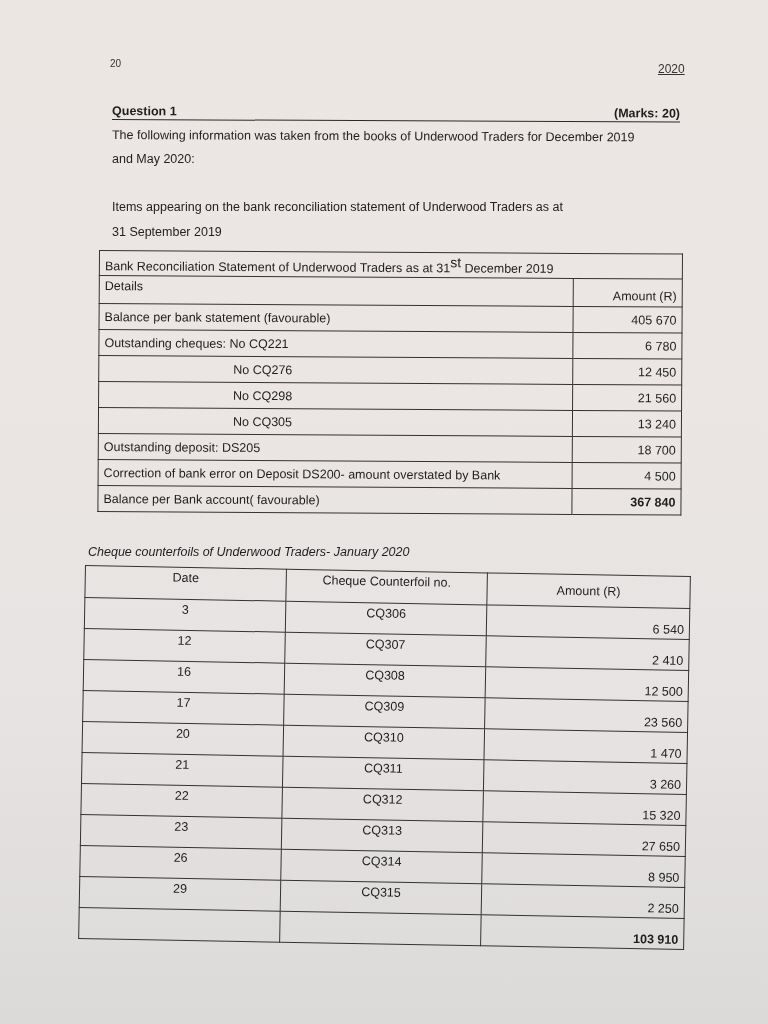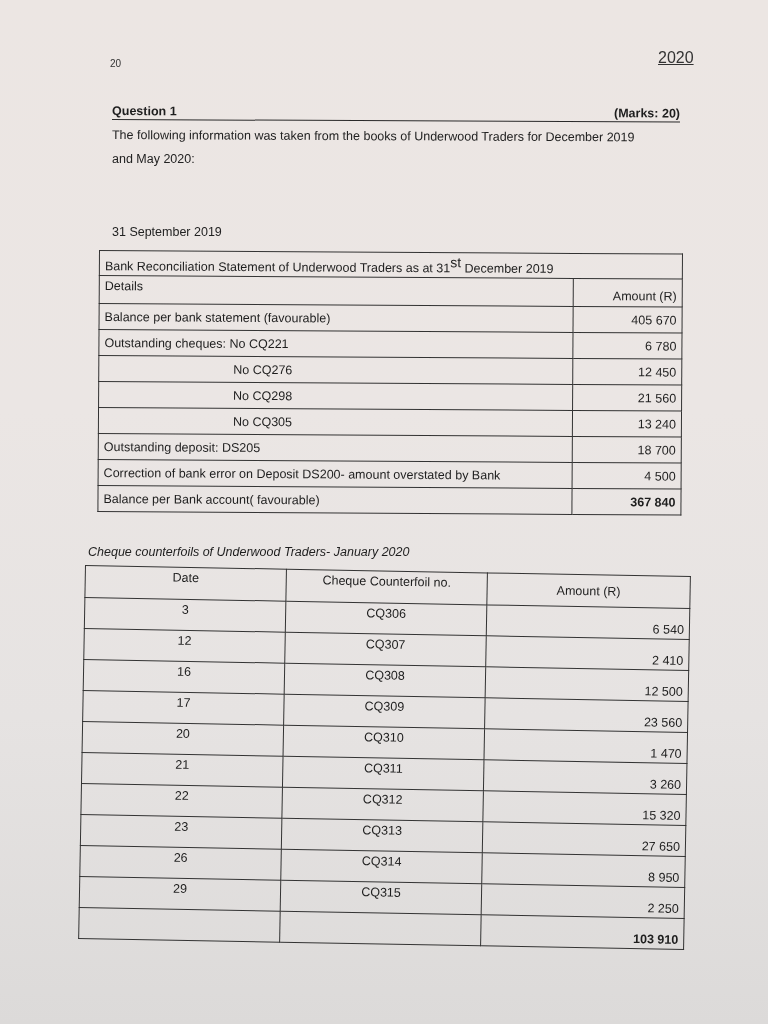--- a/index.html
+++ b/index.html
@@ -18,22 +18,22 @@
     .page {
       position: absolute;
       left: 0; top: 0;
       width: 768px; height: 736px;
     }
     .pnum-left {
       position: absolute; left: 110px; top: 58px;
       font-size: 10px; color: #333;
     }
     .pnum-right {
-      position: absolute; left: 658px; top: 49px;
-      font-size: 16px; color: #333; text-decoration: underline;
+      position: absolute; left: 658px; top: 62px;
+      font-size: 12px; color: #333; text-decoration: underline;
     }
     .qhead {
       position: absolute; left: 112px; top: 104px;
       width: 568px;
       display: flex; justify-content: space-between; align-items: flex-end;
       border-bottom: 1.5px solid #2a2a2a;
       padding-bottom: 1px;
       font-weight: bold; font-size: 12.5px;
       transform: rotate(0.25deg);
       transform-origin: left bottom;
@@ -97,20 +97,21 @@
   <div class="pnum-left">20</div>
   <div class="pnum-right">2020</div>
 
   <div class="qhead">
     <span>Question 1</span>
     <span>(Marks: 20)</span>
   </div>
 
   <div class="para p1">The following information was taken from the books of Underwood Traders for December 2019</div>
   <div class="para p2">and May 2020:</div>
+  <div class="para p3">Items appearing on the bank reconciliation statement of Underwood Traders as at</div>
   <div class="para p4">31 September 2019</div>
 
   <table class="rec">
     <tbody>
         <tr>
       <td colspan="2" class="title-cell"><span>Bank Reconciliation Statement of Underwood Traders as at 31</span><sup style="font-size:14px">st</sup><span> December 2019</span></td>
     </tr>
     <tr class="details-row">
       <td>Details</td>
       <td class="amt">Amount (R)</td>

